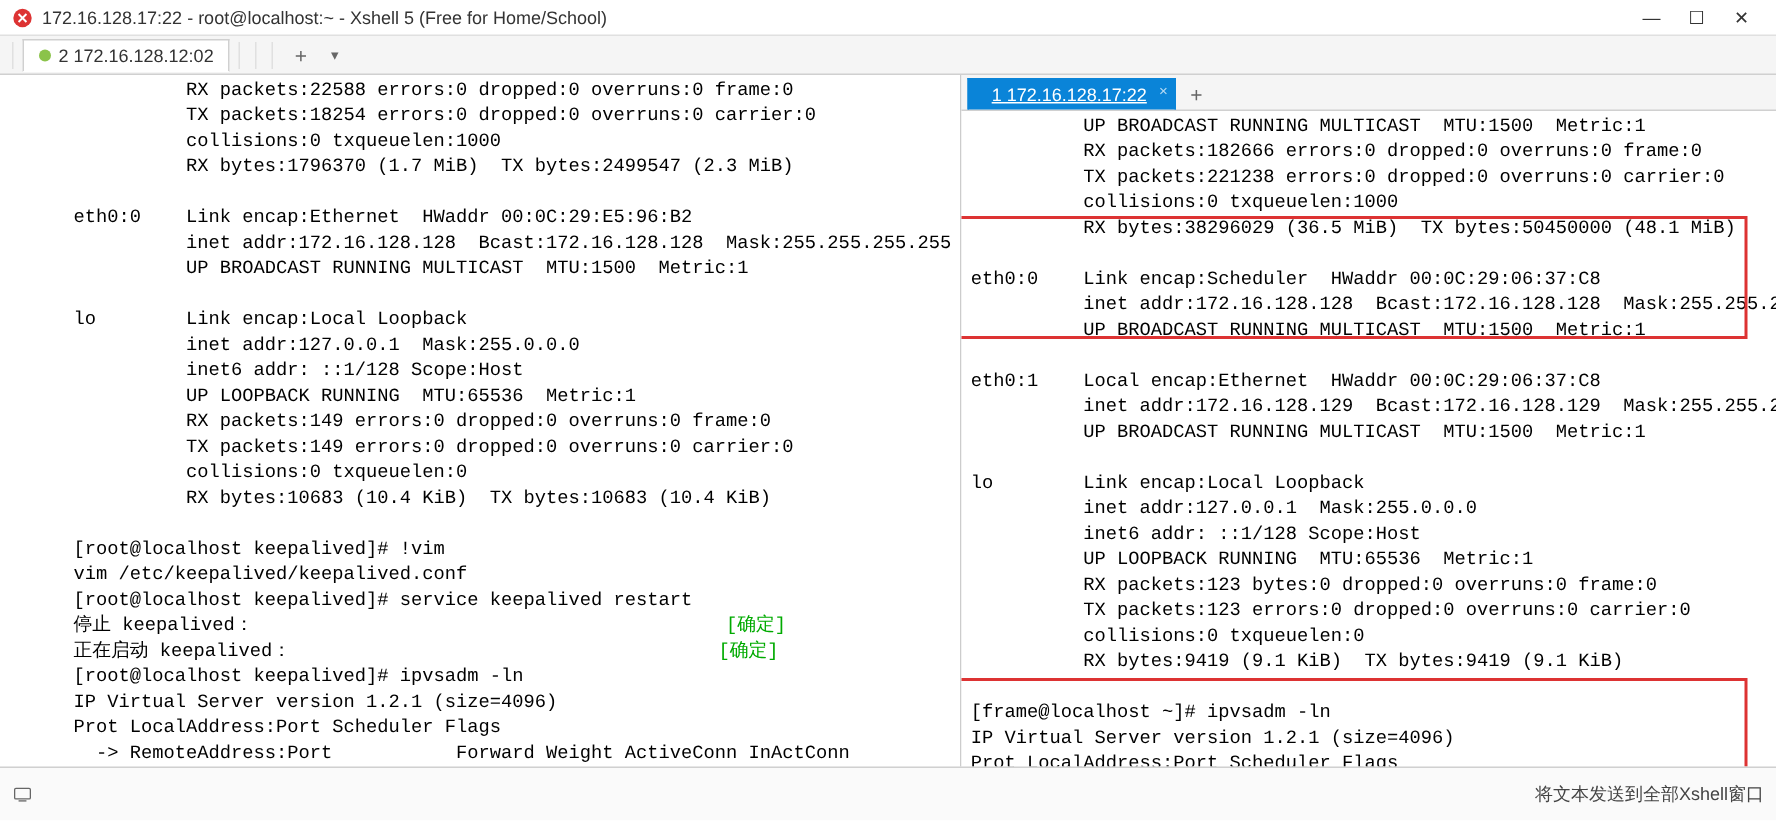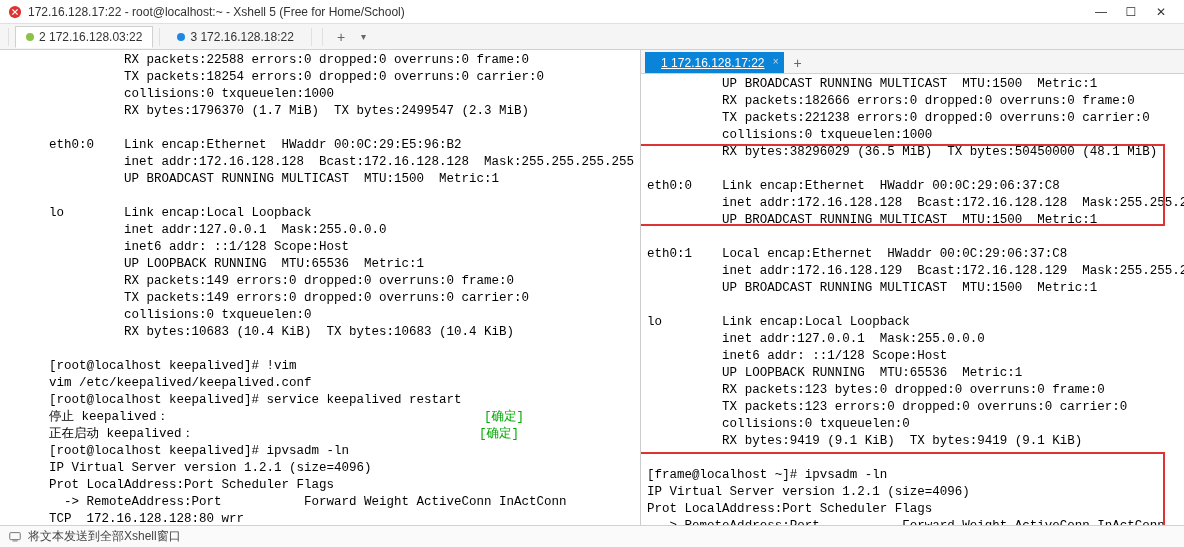--- a/index.html
+++ b/index.html
@@ -23,21 +23,21 @@
 .pane-right { flex: 1; display: flex; flex-direction: column; }
 .pane-tabs { height: 24px; display: flex; align-items: flex-end; background: #f5f5f5; border-bottom: 1px solid #d0d0d0; padding-left: 4px; gap: 2px; }
 .pane-tab { display: flex; align-items: center; gap: 5px; padding: 3px 18px 3px 10px; font-size: 12px; cursor: pointer; border: 1px solid #d0d0d0; border-bottom: none; background: #fff; position: relative; }
 .pane-tab.active { background: #0a84d8; color: #fff; border-color: #0a84d8; }
 .pane-tab.active .dotg { background: #d4f5a8; }
 .pane-tab .x { position: absolute; right: 4px; top: 3px; font-size: 10px; opacity: 0.7; }
 .pane-add { padding: 2px 8px; color: #666; cursor: pointer; font-size: 14px; }
 .term { flex: 1; background: #fff; color: #000; font-family: "Consolas","Courier New",monospace; font-size: 12.5px; line-height: 17px; padding: 2px 6px; white-space: pre; overflow: hidden; position: relative; }
 .term .ok { color: #0a0; }
 .red-box { position: absolute; border: 2px solid #d33; pointer-events: none; }
-.statusbar { position: absolute; bottom: 0; left: 0; right: 0; height: 22px; border-top: 1px solid #d0d0d0; display: flex; align-items: center; padding: 0 8px; gap: 6px; font-size: 12px; color: #444; background: #fafafa; }
+.statusbar { position: absolute; bottom: 0; left: 0; right: 0; height: 36px; border-top: 1px solid #d0d0d0; display: flex; align-items: center; padding: 0 8px; gap: 6px; font-size: 12px; color: #444; background: #fafafa; justify-content: space-between; }
 .status-icon { width: 14px; height: 14px; }
 </style>
 </head>
 <body>
 
 <div class="titlebar">
   <div class="titlebar-left">
     <span class="app-icon">
       <svg viewBox="0 0 16 16">
           <circle cx="8" cy="8" r="7" fill="#d33"></circle>
@@ -50,27 +50,23 @@
     <div class="win-btn">—</div>
     <div class="win-btn">☐</div>
     <div class="win-btn">✕</div>
   </div>
 </div>
 
 <div class="top-tabs">
   <div class="tab-sep"></div>
   <div class="top-tab active">
       <span class="dotg"></span>
-      <span>2 172.16.128.03:22</span>
+      <span>2 172.16.128.12:02</span>
     </div>
   <div class="tab-sep"></div>
-  <div class="top-tab">
-      <span class="dotb"></span>
-      <span>3 172.16.128.18:22</span>
-    </div>
   <div class="tab-sep"></div>
   <div class="tab-sep"></div>
   <div class="tab-add">+</div>
   <div class="tab-dd">▾</div>
 </div>
 
 <div class="panes">
   <div class="pane-left">
     <div class="term"><span>          RX packets:22588 errors:0 dropped:0 overruns:0 frame:0</span>
 <span>          TX packets:18254 errors:0 dropped:0 overruns:0 carrier:0</span>
@@ -117,21 +113,21 @@
           <span class="x">×</span>
         </div>
       <div class="pane-add">+</div>
     </div>
     <div class="term"><span>          UP BROADCAST RUNNING MULTICAST  MTU:1500  Metric:1</span>
 <span>          RX packets:182666 errors:0 dropped:0 overruns:0 frame:0</span>
 <span>          TX packets:221238 errors:0 dropped:0 overruns:0 carrier:0</span>
 <span>          collisions:0 txqueuelen:1000</span>
 <span>          RX bytes:38296029 (36.5 MiB)  TX bytes:50450000 (48.1 MiB)</span>
 <span></span>
-<span>eth0:0    Link encap:Ethernet  HWaddr 00:0C:29:06:37:C8</span>
+<span>eth0:0    Link encap:Scheduler  HWaddr 00:0C:29:06:37:C8</span>
 <span>          inet addr:172.16.128.128  Bcast:172.16.128.128  Mask:255.255.255.255</span>
 <span>          UP BROADCAST RUNNING MULTICAST  MTU:1500  Metric:1</span>
 <span></span>
 <span>eth0:1    Local encap:Ethernet  HWaddr 00:0C:29:06:37:C8</span>
 <span>          inet addr:172.16.128.129  Bcast:172.16.128.129  Mask:255.255.255.255</span>
 <span>          UP BROADCAST RUNNING MULTICAST  MTU:1500  Metric:1</span>
 <span></span>
 <span>lo        Link encap:Local Loopback</span>
 <span>          inet addr:127.0.0.1  Mask:255.0.0.0</span>
 <span>          inet6 addr: ::1/128 Scope:Host</span>

